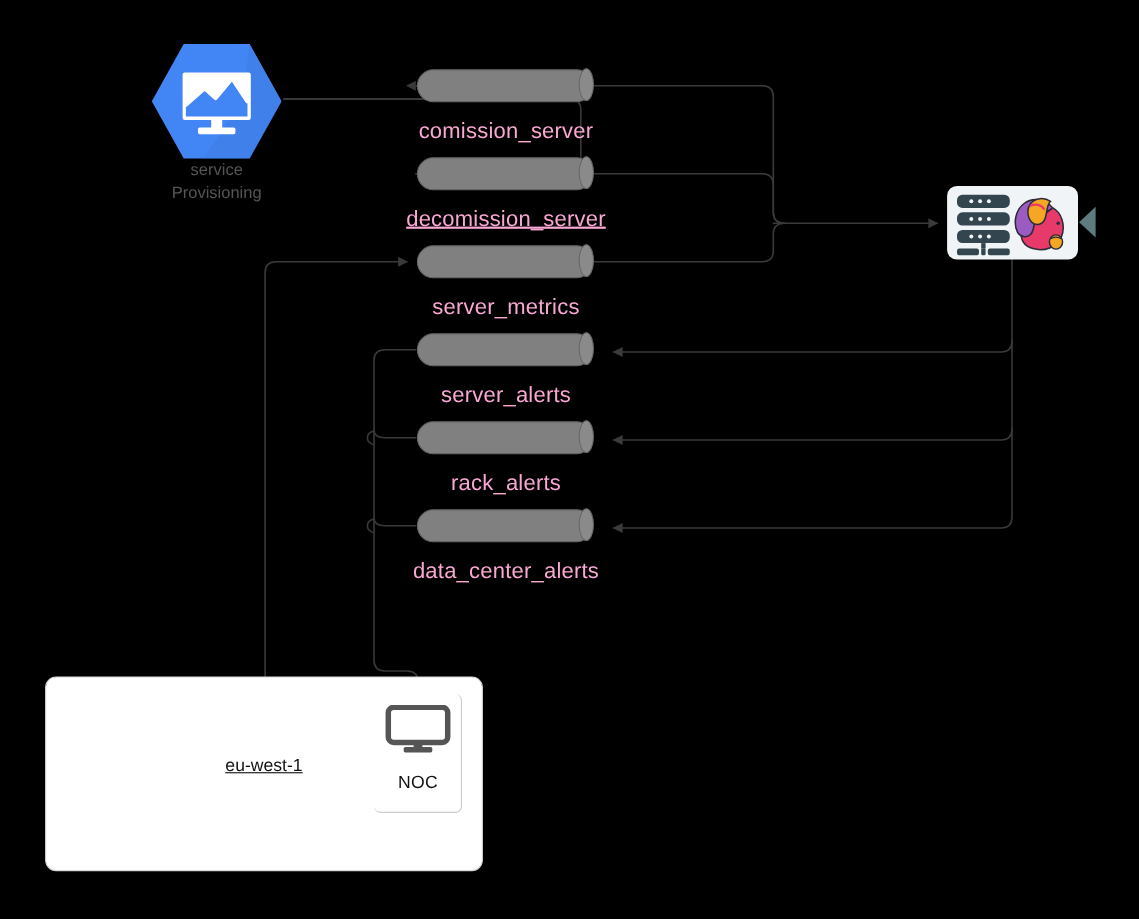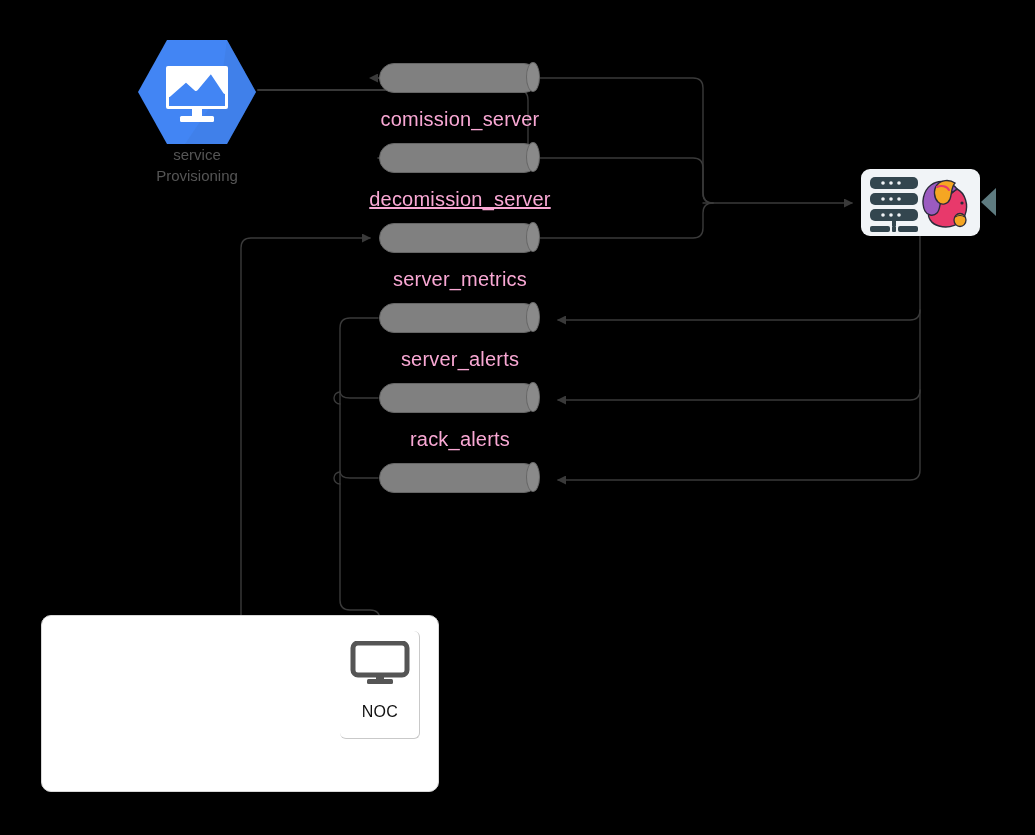--- a/index.html
+++ b/index.html
@@ -167,20 +167,21 @@
   <div class="cyl" style="left:379px;top:383px;">
     <div class="body"></div>
     <div class="cap"></div>
   </div>
   <div class="qlabel" style="left:330px;top:428px;">rack_alerts</div>
 
   <div class="cyl" style="left:379px;top:463px;">
     <div class="body"></div>
     <div class="cap"></div>
   </div>
+  <div class="qlabel" style="left:330px;top:508px;">data_center_alerts</div>
 
   <div class="srvcard">
     <svg viewBox="0 0 119 67" width="119" height="67">
 
       <g>
         <rect x="9" y="8" width="48" height="12" rx="5" fill="#33464F"></rect>
         <rect x="9" y="24" width="48" height="12" rx="5" fill="#33464F"></rect>
         <rect x="9" y="40" width="48" height="12" rx="5" fill="#33464F"></rect>
         <circle cx="22" cy="14" r="1.8" fill="#F1F4F7"></circle>
         <circle cx="30" cy="14" r="1.8" fill="#F1F4F7"></circle>
@@ -209,20 +210,23 @@
         <ellipse cx="99" cy="51" rx="6" ry="6.5" fill="#F5A623" stroke="#2B2B3A" stroke-width="1.3"></ellipse>
         <path d="M94,48 q5,-3 10,0" stroke="#2B2B3A" stroke-width="1.2" fill="none"></path>
       </g>
     </svg>
   </div>
   <svg class="layer" viewBox="0 0 1035 835">
     <polygon points="996,188 996,216 981,202" fill="#5E7B80"></polygon>
   </svg>
 
   <div class="region"></div>
+  <div class="region-label">
+    <span>eu-west-1</span>
+  </div>
 
   <div class="noc"></div>
   <div class="noc-icon">
     <svg viewBox="0 0 60 44" width="60" height="44">
       <rect x="3" y="2" width="54" height="32" rx="5" fill="none" stroke="#555" stroke-width="5"></rect>
       <rect x="26" y="34" width="8" height="5" fill="#555"></rect>
       <rect x="17" y="38" width="26" height="5" rx="1.5" fill="#555"></rect>
     </svg>
   </div>
   <div class="noc-label">NOC</div>

